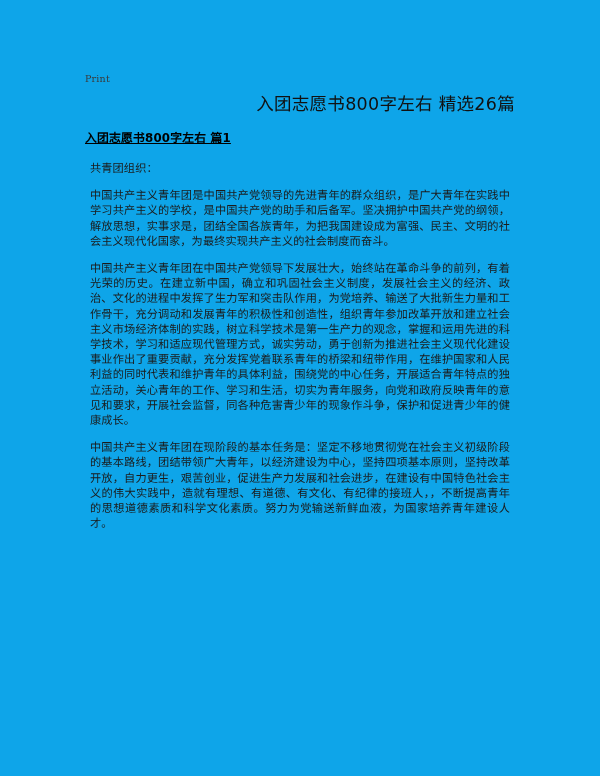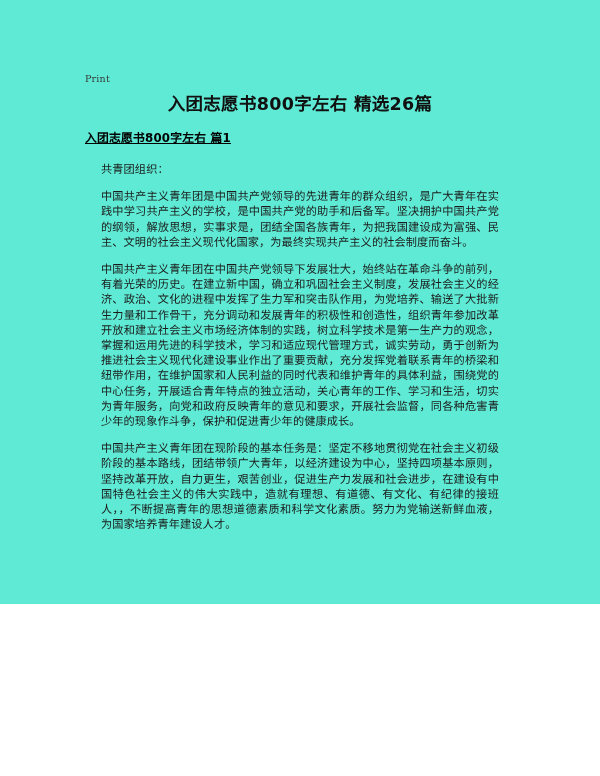--- a/index.html
+++ b/index.html
@@ -16,22 +16,22 @@
     font-family: "DejaVu Sans", "Liberation Sans", sans-serif;
     color: #222222;
     -webkit-font-smoothing: antialiased;
   }
 
   .page {
     position: absolute;
     left: 0;
     top: 0;
     width: 600px;
-    height: 604px;
-    background: #5eead4;
+    height: 776px;
+    background: #0ea5e9;
   }
 
   
   .print-bar {
     position: absolute;
     left: 85px;
     top: 70px;
     height: 14px;
     line-height: 14px;
   }
@@ -47,22 +47,22 @@
   
   .doc {
     position: absolute;
     left: 85px;
     top: 92px;
     width: 430px;
   }
 
   .doc-title {
     font-size: 17.5px;
-    font-weight: bold;
-    text-align: center;
+    font-weight: normal;
+    text-align: right;
     color: #111111;
     line-height: 24px;
     margin: 0 0 14px 0;
     letter-spacing: 0.3px;
   }
 
   .doc-subtitle {
     font-size: 11.2px;
     font-weight: normal;
     color: #1d1d1d;
@@ -74,21 +74,21 @@
     font-size: 11.8px;
     font-weight: bold;
     color: #000000;
     line-height: 16px;
     margin: 0 0 15px 0;
     letter-spacing: 0.2px;
     text-decoration: underline;
   }
 
   .doc-body {
-    margin: 16px;
+    margin: 5px;
   }
 
   .para {
     font-size: 11.2px;
     line-height: 15.2px;
     color: #1b1b1b;
     margin: 0 0 12px 0;
     text-align: justify;
     text-justify: inter-ideograph;
     word-break: break-all;

